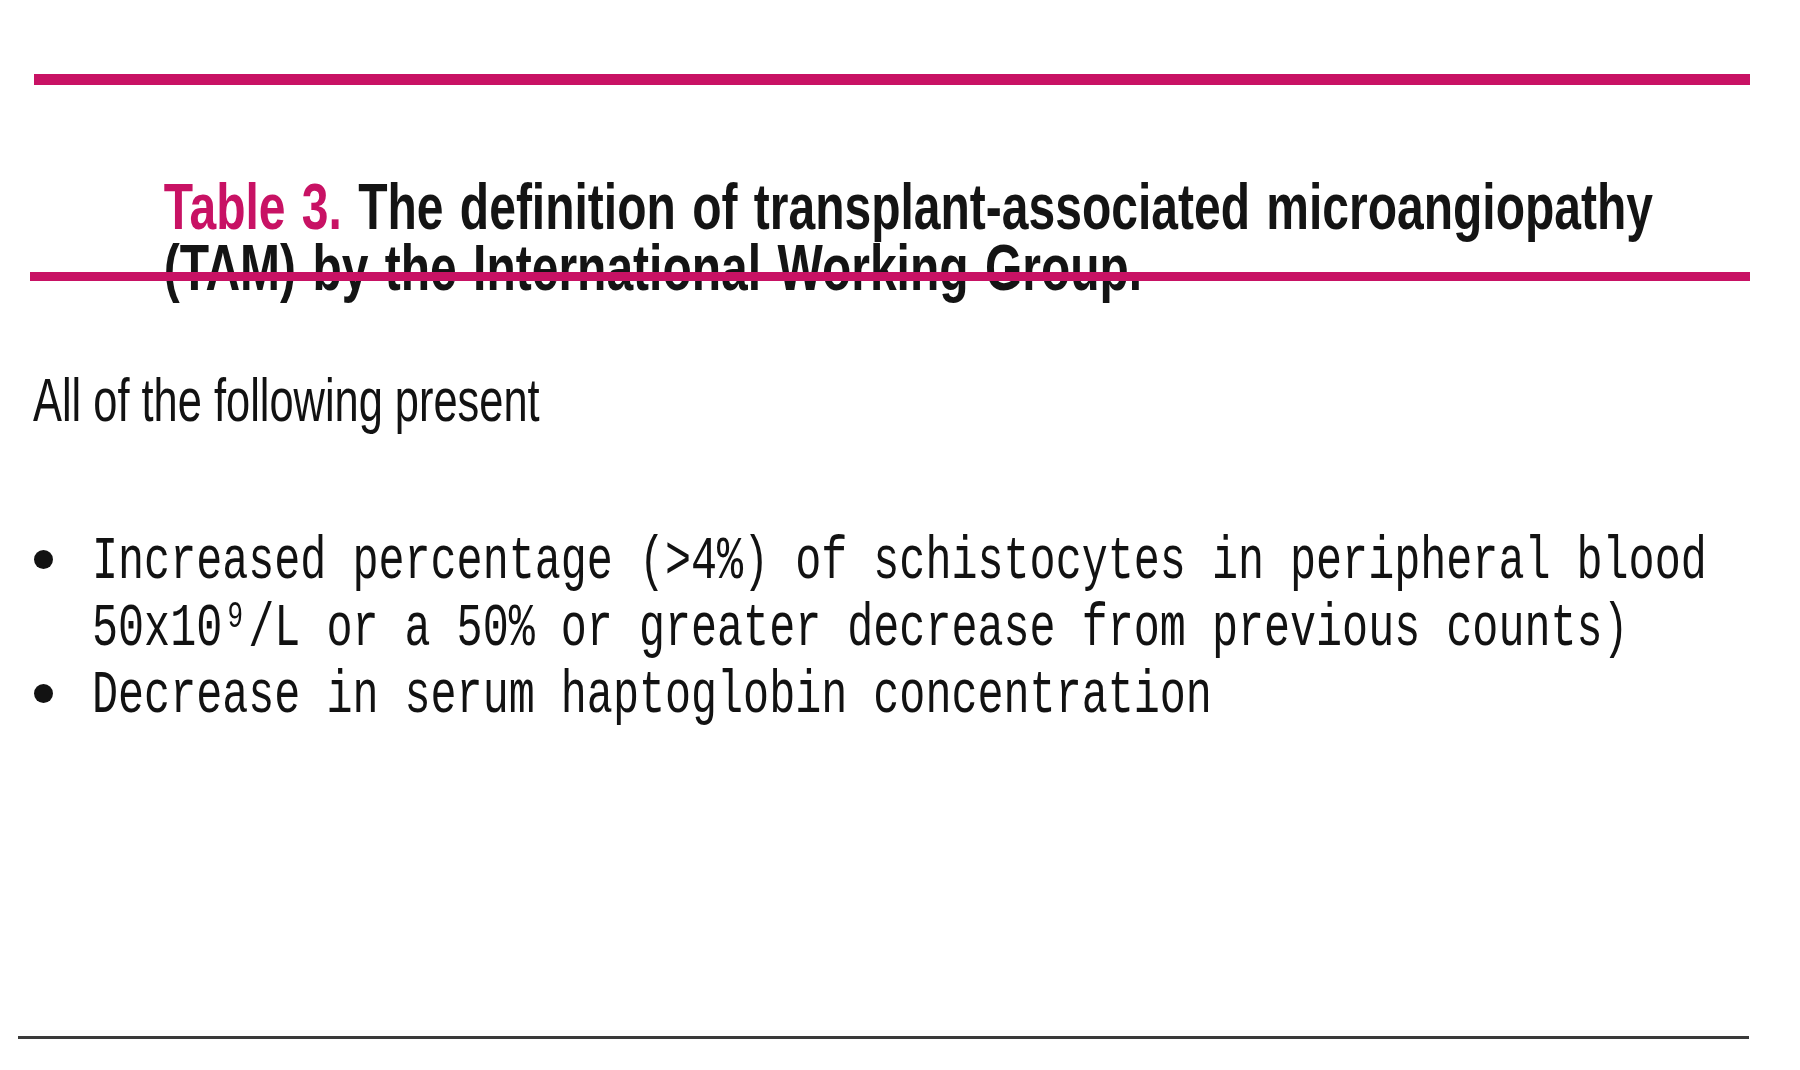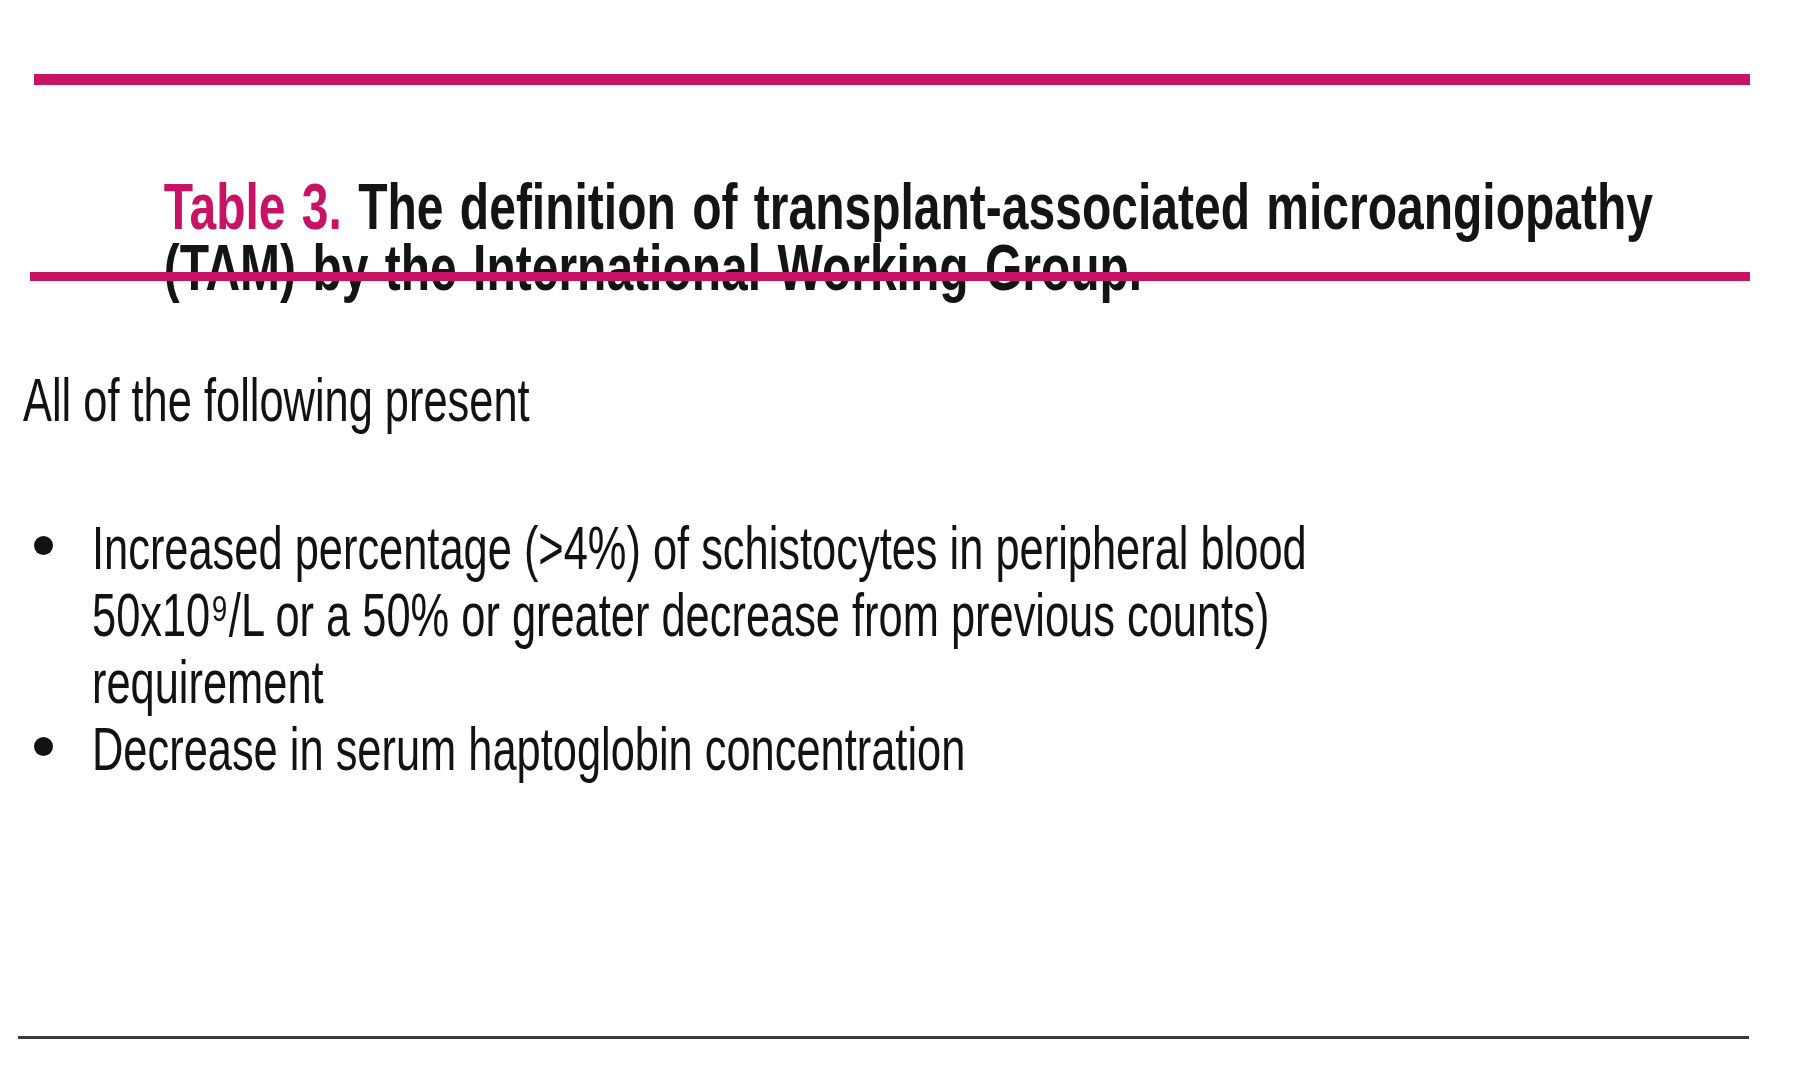--- a/index.html
+++ b/index.html
@@ -22,22 +22,22 @@
     display:inline-block;
     transform:scaleX(0.75);
     transform-origin:0 50%;
     font-size:64px;
     font-weight:bold;
     letter-spacing:0px;
     word-spacing:4px;
     white-space:pre;
     color:#141414;
   }
-  .intro{position:absolute;left:23px;top:334px;height:67px;line-height:67px;white-space:nowrap;text-align:center;}
-  .list{position:absolute;left:33px;top:482px;width:1760px;}
+  .intro{position:absolute;left:33px;top:334px;height:67px;line-height:67px;white-space:nowrap;text-align:center;}
+  .list{position:absolute;left:33px;top:496px;width:1760px;font-family:Liberation Mono, monospace;}
   .row{display:flex;height:67px;line-height:67px;}
   .dot{
     flex:none;
     width:19px;height:19px;border-radius:50%;
     background:#121212;
     margin:22px 39px 0 1px;
   }
   .indent{margin-left:59px;}
   .bscale{
     display:inline-block;
@@ -82,23 +82,20 @@
       <span class="bscale">Increased percentage (&gt;4%) of schistocytes in peripheral blood</span>
     </div>
 
 
     <div class="row">
       <span class="bscale indent">50x10⁹/L or a 50% or greater decrease from previous counts)</span>
     </div>
 
 
 
-    <div class="row">
-      <span class="bscale indent">requirement</span>
-    </div>
 
     <div class="row">
       <span class="dot"></span>
       <span class="bscale">Decrease in serum haptoglobin concentration</span>
     </div>
 
   </div>
 
   <div class="rule rule-bottom gray-bg" style="background: rgb(58, 58, 58);"></div>
 

